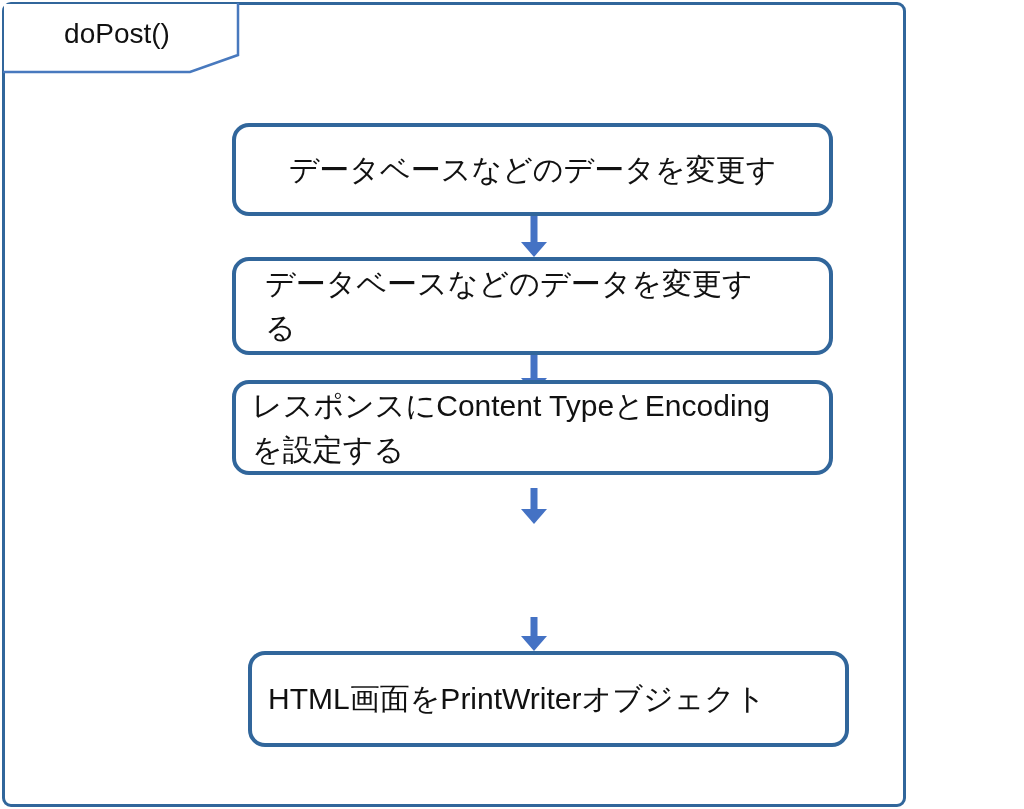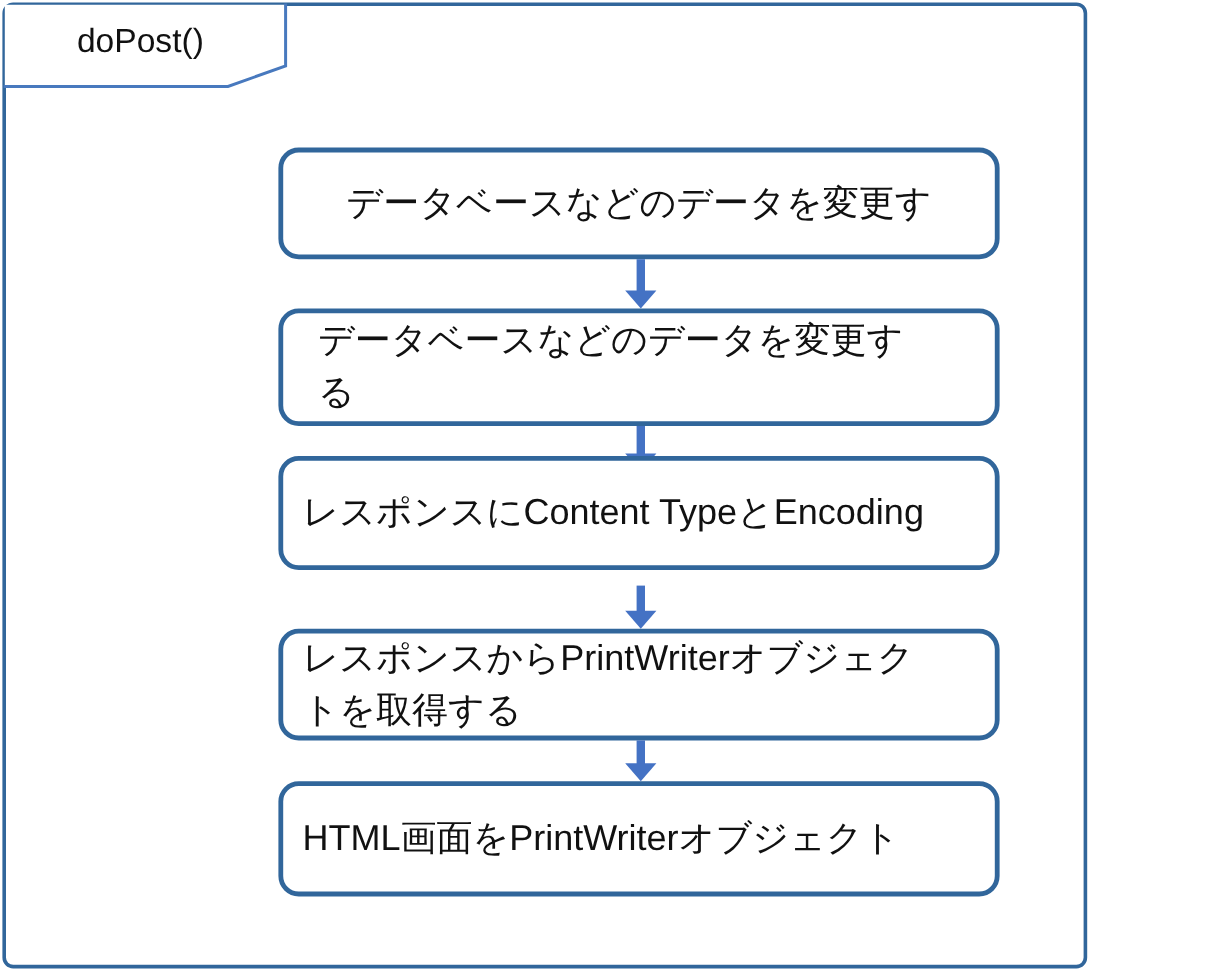--- a/index.html
+++ b/index.html
@@ -57,21 +57,21 @@
     color: var(--text);
     font-size: 30px;
     line-height: 44px;
   }
   .step.center { align-items: center; text-align: center; }
   .step .line { display: block; }
   .s1 { top: 123px; height: 93px; }
   .s2 { top: 257px; height: 98px; padding-left: 29px; }
   .s3 { top: 380px; height: 95px; }
   .s4 { top: 524px; height: 93px; }
-  .s5 { top: 651px; height: 96px; }
+  .s5 { top: 651px; height: 96px; margin-left: 16px; }
   
   .arrow {
     position: absolute;
     left: 521px;
     width: 26px;
   }
   .arrow .shaft {
     position: absolute;
     left: 50%;
     transform: translateX(-50%);
@@ -121,31 +121,28 @@
     <span class="line">る</span>
   </div>
 
   <div class="arrow a2">
     <div class="shaft"></div>
     <div class="head"></div>
   </div>
 
   <div class="step s3">
     <span class="line">レスポンスにContent TypeとEncoding</span>
+    <span class="line">を設定する</span>
   </div>
 
   <div class="arrow a3">
     <div class="shaft"></div>
     <div class="head"></div>
   </div>
 
-  <div class="step s4">
-    <span class="line">レスポンスからPrintWriterオブジェク</span>
-    <span class="line">トを取得する</span>
-  </div>
 
   <div class="arrow a4">
     <div class="shaft"></div>
     <div class="head"></div>
   </div>
 
   <div class="step s5">
     <span class="line">HTML画面をPrintWriterオブジェクト</span>
   </div>
 

